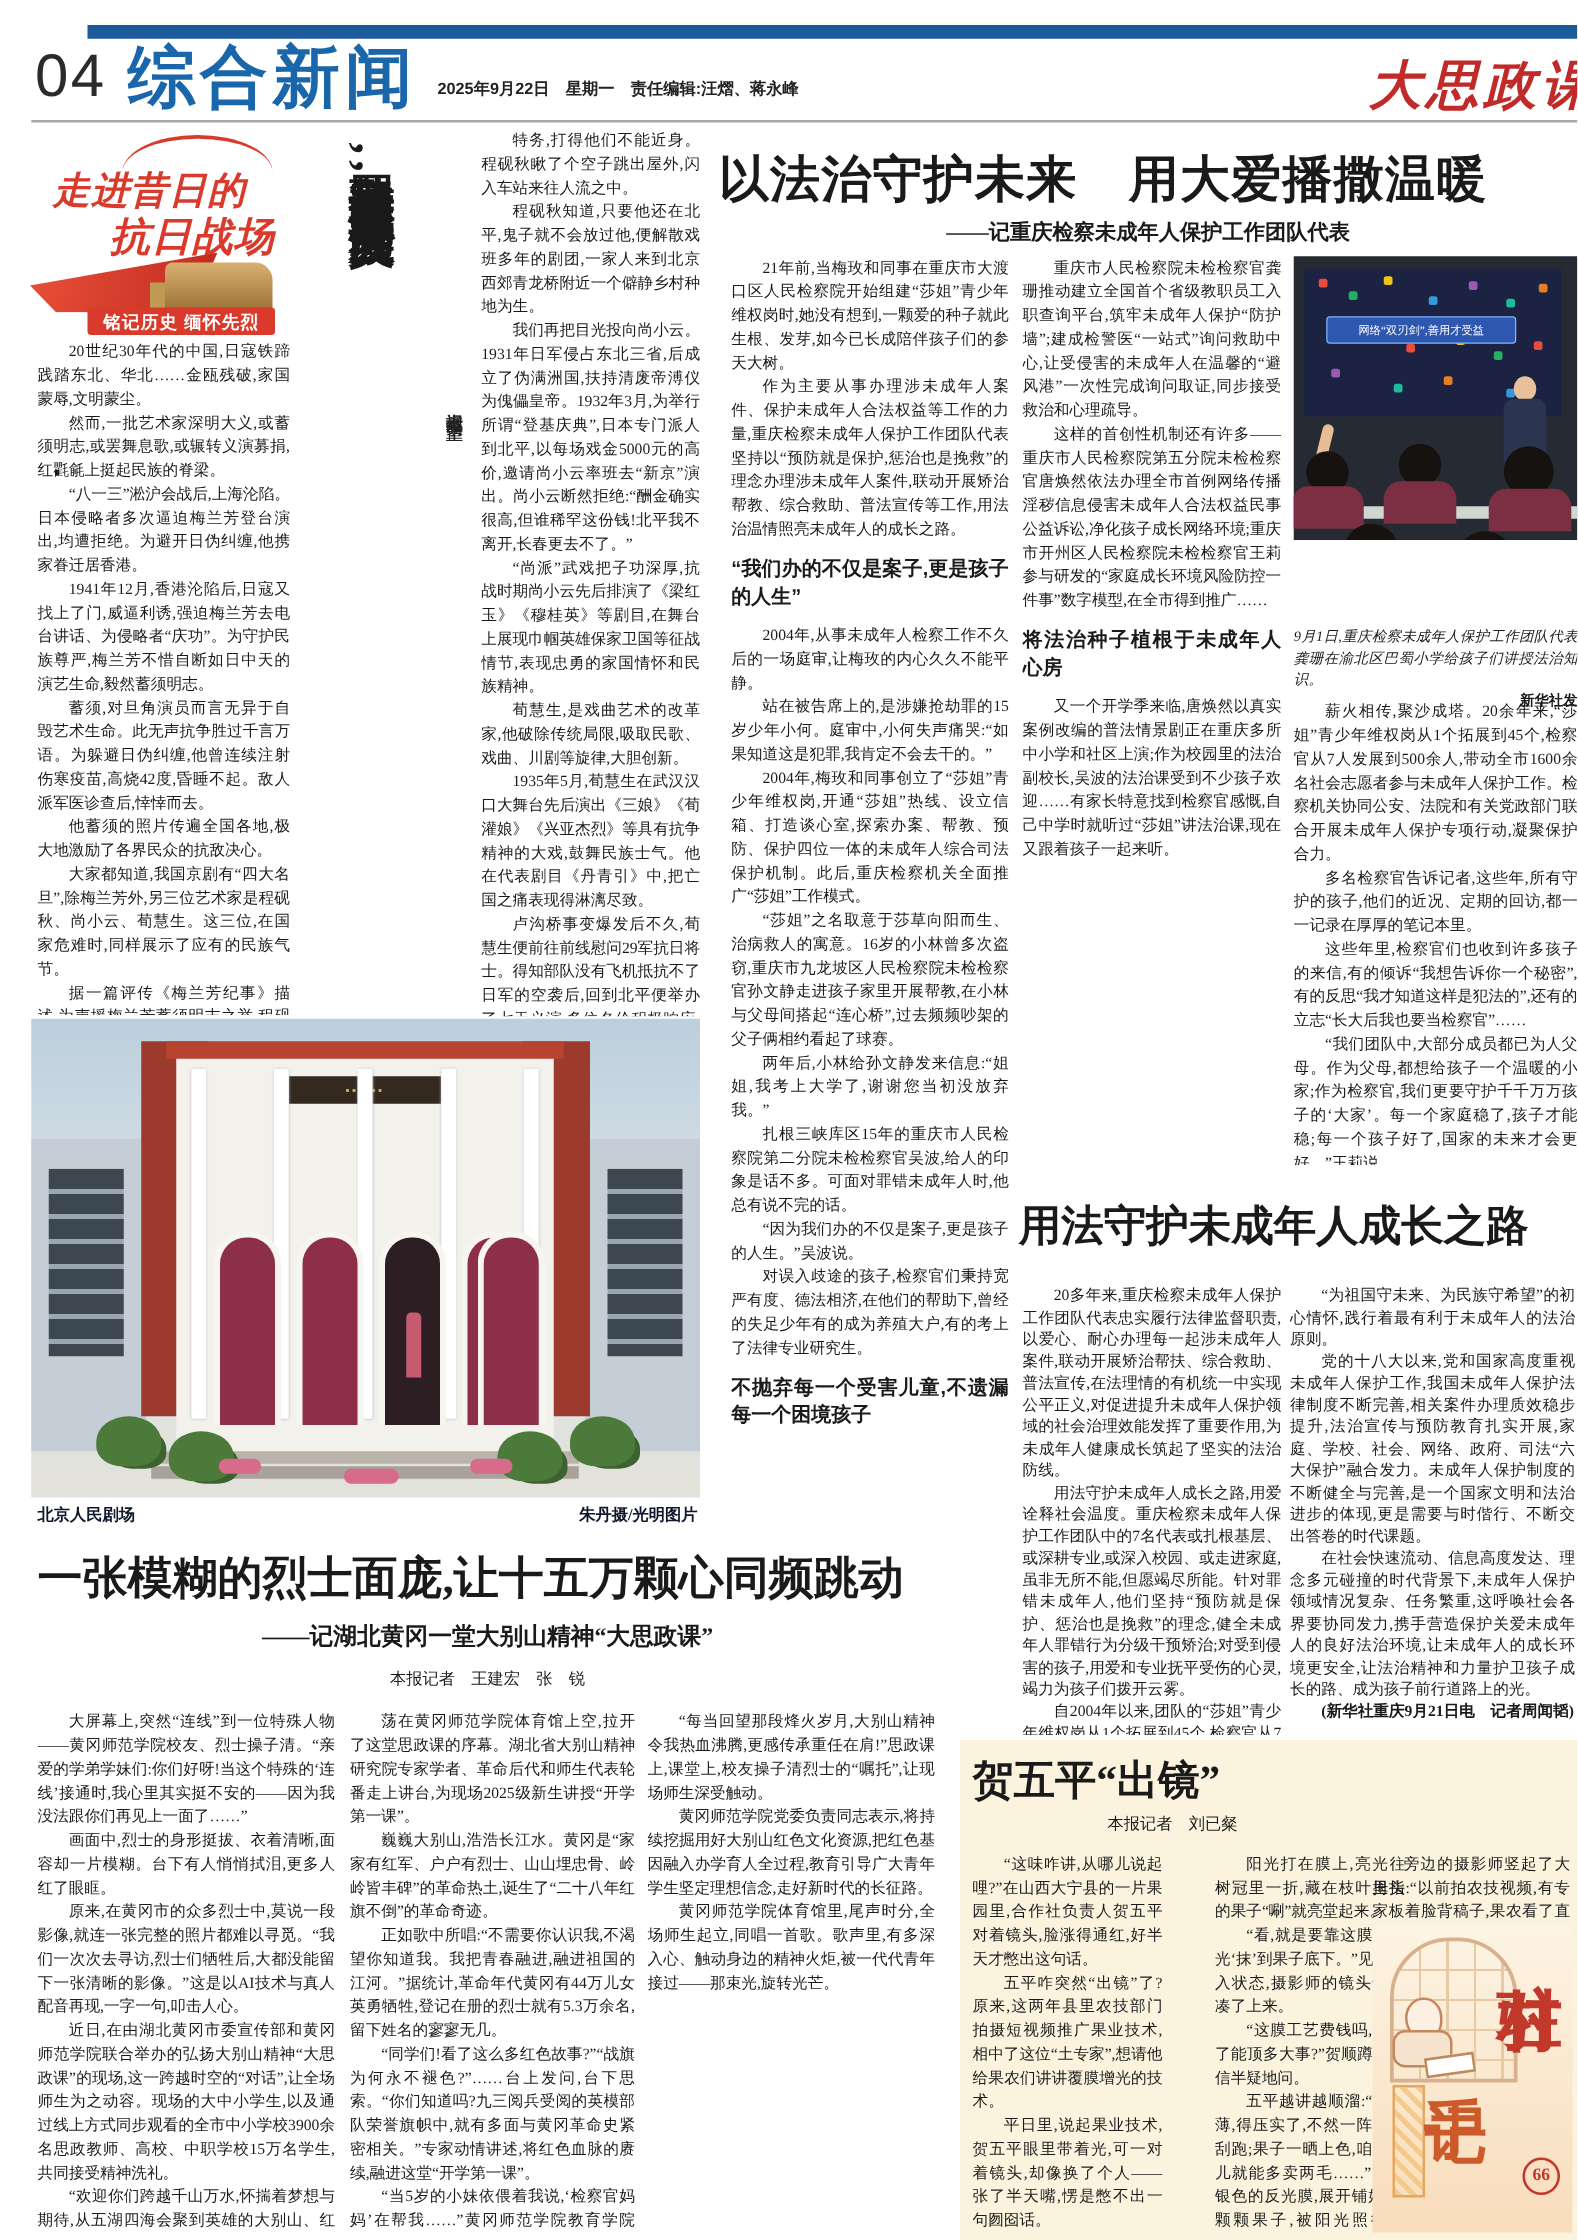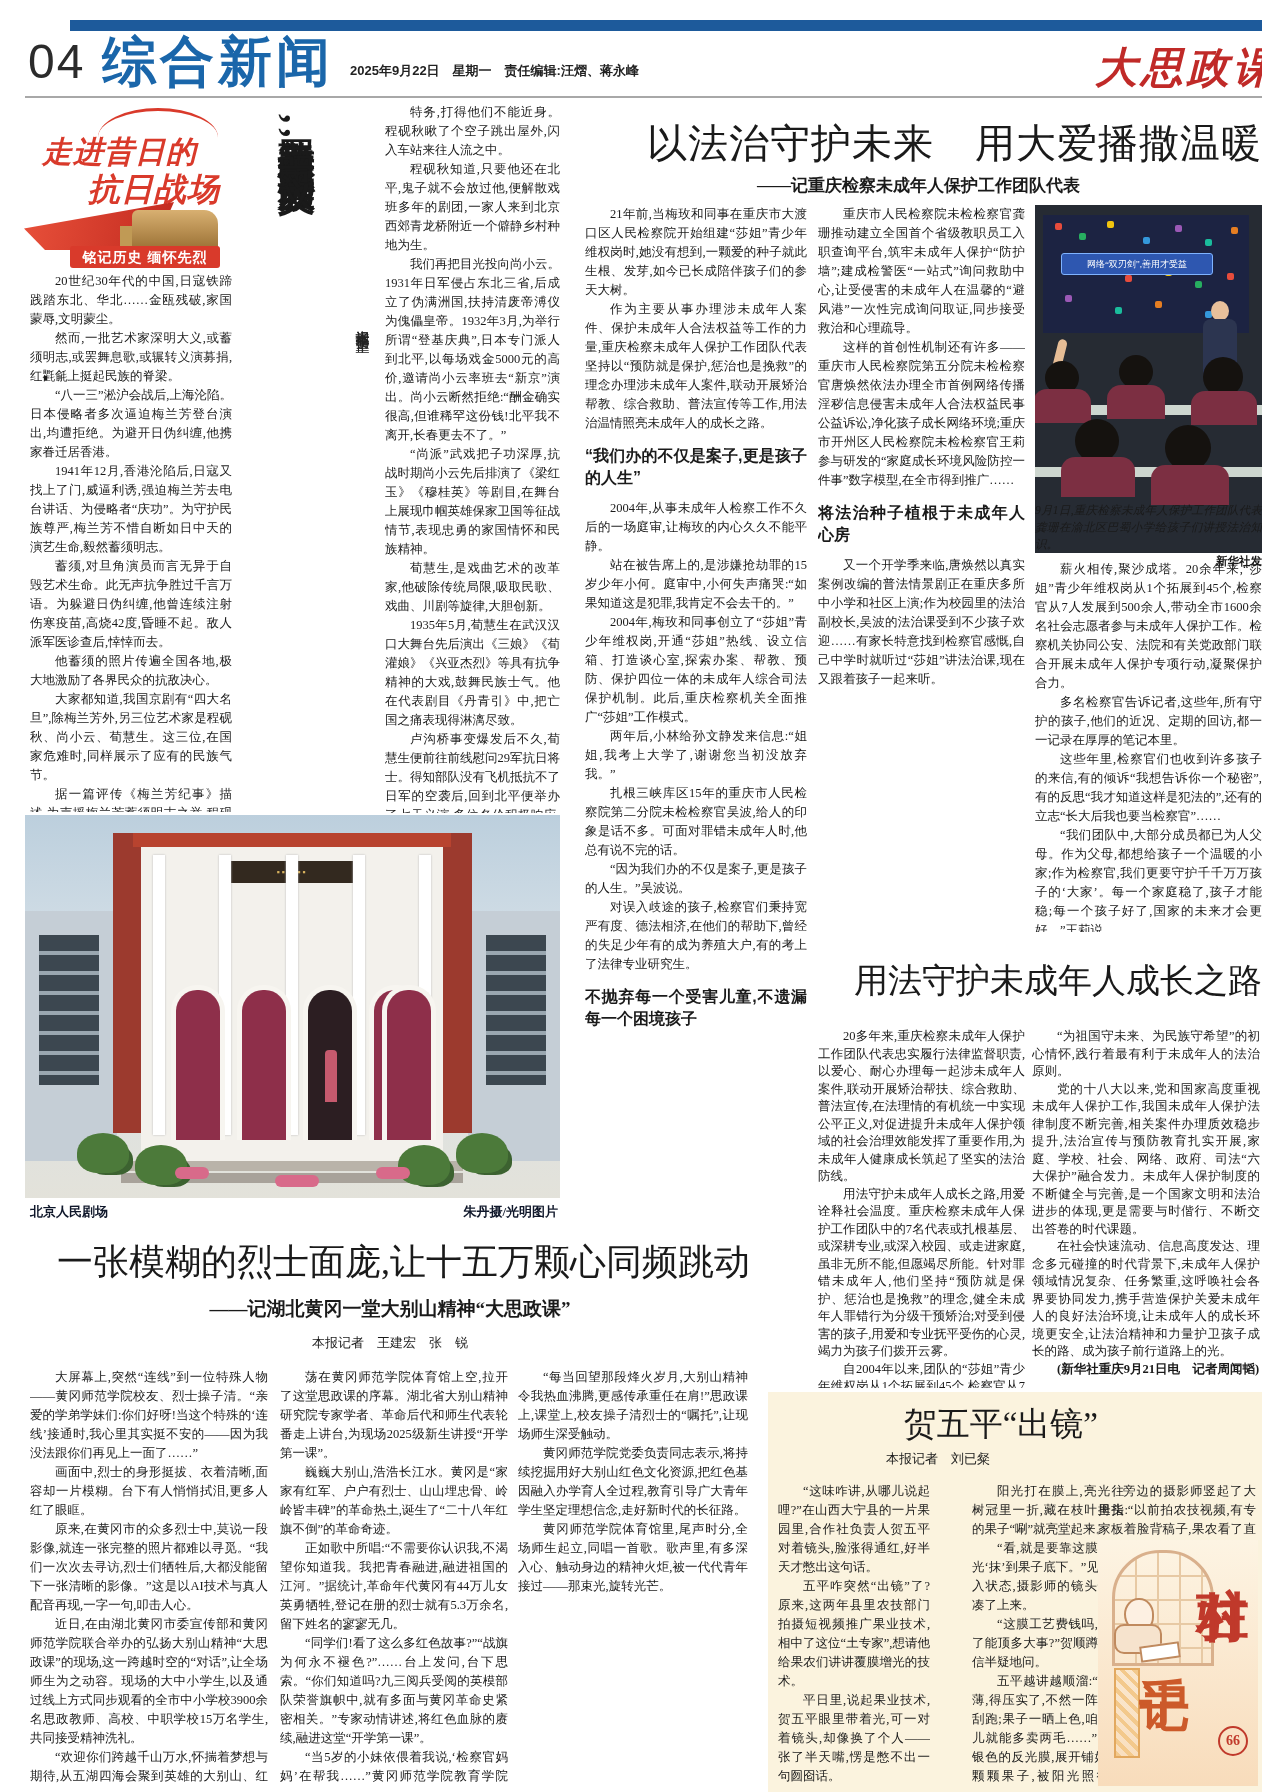--- a/index.html
+++ b/index.html
@@ -17,21 +17,21 @@
   .masthead{left:1095px;top:40px;width:165px;font-size:42px;font-weight:bold;font-style:italic;
             color:#c02a28;letter-spacing:4px;white-space:nowrap;}
   .headrule{left:25px;top:96px;width:1237px;height:2px;background:#a8a8a8;}
   
   .col{position:absolute;overflow:hidden;font-size:12.5px;line-height:19px;text-align:justify;}
   .col .para{margin:0;text-indent:2em;}
   .col .subhead{font-weight:bold;font-size:16px;line-height:22px;margin:12px 0 10px;text-indent:0;
                 font-family:"Liberation Sans","DejaVu Sans",sans-serif;}
   .col .attr-b{font-weight:bold;text-indent:2em;margin:0;}
   .kai{line-height:17.5px;}
-  .hl-center{text-align:right;font-weight:normal;}
+  .hl-center{text-align:left;font-weight:bold;}
   
   .banner{left:30px;top:106px;width:205px;height:162px;}
   .banner .arc{position:absolute;left:68px;top:2px;width:120px;height:56px;
                border:3px solid #d93a2b;border-bottom:none;border-left:none;border-right:none;
                border-radius:50% 50% 0 0;}
   .banner .l1{position:absolute;left:12px;top:26px;font-size:30px;font-weight:bold;color:#d93a2b;
               font-style:italic;letter-spacing:1px;white-space:nowrap;}
   .banner .l2{position:absolute;left:58px;top:62px;font-size:32px;font-weight:bold;color:#d93a2b;
               font-style:italic;letter-spacing:1px;white-space:nowrap;}
   .banner .ribbon{position:absolute;left:-6px;top:96px;width:150px;height:48px;
@@ -66,21 +66,21 @@
   .t-step{position:absolute;left:96px;top:346px;width:342px;height:10px;background:#b9b3a9;box-shadow:0 12px 0 #a8a29a;}
   .t-bush{position:absolute;width:52px;height:40px;background:#4c7a3a;border-radius:50% 50% 40% 40%;
           box-shadow:8px 6px 0 -4px #3c6230;}
   .t-flower{position:absolute;width:34px;height:12px;background:#d86a8a;border-radius:8px;}
   .photo-cap{left:30px;top:1203px;width:528px;font-size:13px;font-weight:bold;color:#0f172a;}
   .photo-cap .credit{float:right;}
   
   .main-hl{left:575px;top:116px;width:687px;font-size:40px;letter-spacing:1px;}
   .main-sub{left:575px;top:174px;width:687px;text-align:center;font-size:17px;font-weight:bold;}
   
-  .classroom{left:1035px;top:205px;width:227px;height:348px;overflow:hidden;background:#262b33;}
+  .classroom{left:1035px;top:205px;width:227px;height:227px;overflow:hidden;background:#262b33;}
   .c-screen{position:absolute;left:8px;top:10px;width:206px;height:118px;background:#1c2342;overflow:hidden;}
   .c-dot{position:absolute;width:7px;height:7px;border-radius:2px;background:#e74c3c;
          box-shadow:24px 10px 0 #27ae60,52px -2px 0 #f1c40f,88px 14px 0 #3498db,120px 2px 0 #9b59b6,
                     150px 16px 0 #1abc9c,176px 4px 0 #e67e22,30px 44px 0 #3498db,70px 52px 0 #e74c3c,
                     110px 46px 0 #f1c40f,140px 58px 0 #27ae60,172px 50px 0 #e74c3c,10px 72px 0 #9b59b6,
                     60px 84px 0 #1abc9c,100px 78px 0 #e67e22,150px 88px 0 #3498db;}
   .c-chip{position:absolute;left:18px;top:38px;width:150px;height:20px;background:#2e57b0;border:1px solid #7fb3ff;
           color:#fff;font-size:9px;line-height:20px;text-align:center;border-radius:3px;white-space:nowrap;overflow:hidden;}
   .c-teacher-head{position:absolute;left:176px;top:96px;width:18px;height:20px;border-radius:50%;background:#e8c09b;}
   .c-teacher-body{position:absolute;left:168px;top:114px;width:34px;height:58px;border-radius:8px 8px 0 0;background:#2c3550;}
@@ -203,20 +203,21 @@
 
   <div class="abs main-hl hl-center">以法治守护未来　用大爱播撒温暖</div>
   <div class="abs main-sub">——记重庆检察未成年人保护工作团队代表</div>
   <div class="col" style="left:585px;top:205px;width:222px;height:1040px;">
       <p class="para">21年前,当梅玫和同事在重庆市大渡口区人民检察院开始组建“莎姐”青少年维权岗时,她没有想到,一颗爱的种子就此生根、发芽,如今已长成陪伴孩子们的参天大树。</p>
       <p class="para">作为主要从事办理涉未成年人案件、保护未成年人合法权益等工作的力量,重庆检察未成年人保护工作团队代表坚持以“预防就是保护,惩治也是挽救”的理念办理涉未成年人案件,联动开展矫治帮教、综合救助、普法宣传等工作,用法治温情照亮未成年人的成长之路。</p>
       <div class="subhead">“我们办的不仅是案子,更是孩子的人生”</div>
       <p class="para">2004年,从事未成年人检察工作不久后的一场庭审,让梅玫的内心久久不能平静。</p>
       <p class="para">站在被告席上的,是涉嫌抢劫罪的15岁少年小何。庭审中,小何失声痛哭:“如果知道这是犯罪,我肯定不会去干的。”</p>
       <p class="para">2004年,梅玫和同事创立了“莎姐”青少年维权岗,开通“莎姐”热线、设立信箱、打造谈心室,探索办案、帮教、预防、保护四位一体的未成年人综合司法保护机制。此后,重庆检察机关全面推广“莎姐”工作模式。</p>
+      <p class="para">“莎姐”之名取意于莎草向阳而生、治病救人的寓意。16岁的小林曾多次盗窃,重庆市九龙坡区人民检察院未检检察官孙文静走进孩子家里开展帮教,在小林与父母间搭起“连心桥”,过去频频吵架的父子俩相约看起了球赛。</p>
       <p class="para">两年后,小林给孙文静发来信息:“姐姐,我考上大学了,谢谢您当初没放弃我。”</p>
       <p class="para">扎根三峡库区15年的重庆市人民检察院第二分院未检检察官吴波,给人的印象是话不多。可面对罪错未成年人时,他总有说不完的话。</p>
       <p class="para">“因为我们办的不仅是案子,更是孩子的人生。”吴波说。</p>
       <p class="para">对误入歧途的孩子,检察官们秉持宽严有度、德法相济,在他们的帮助下,曾经的失足少年有的成为养殖大户,有的考上了法律专业研究生。</p>
       <div class="subhead">不抛弃每一个受害儿童,不遗漏每一个困境孩子</div>
     </div>
   <div class="col" style="left:818px;top:205px;width:207px;height:750px;">
       <p class="para">重庆市人民检察院未检检察官龚珊推动建立全国首个省级教职员工入职查询平台,筑牢未成年人保护“防护墙”;建成检警医“一站式”询问救助中心,让受侵害的未成年人在温馨的“避风港”一次性完成询问取证,同步接受救治和心理疏导。</p>
       <p class="para">这样的首创性机制还有许多——重庆市人民检察院第五分院未检检察官唐焕然依法办理全市首例网络传播淫秽信息侵害未成年人合法权益民事公益诉讼,净化孩子成长网络环境;重庆市开州区人民检察院未检检察官王莉参与研发的“家庭成长环境风险防控一件事”数字模型,在全市得到推广……</p>
       <div class="subhead">将法治种子植根于未成年人心房</div>

